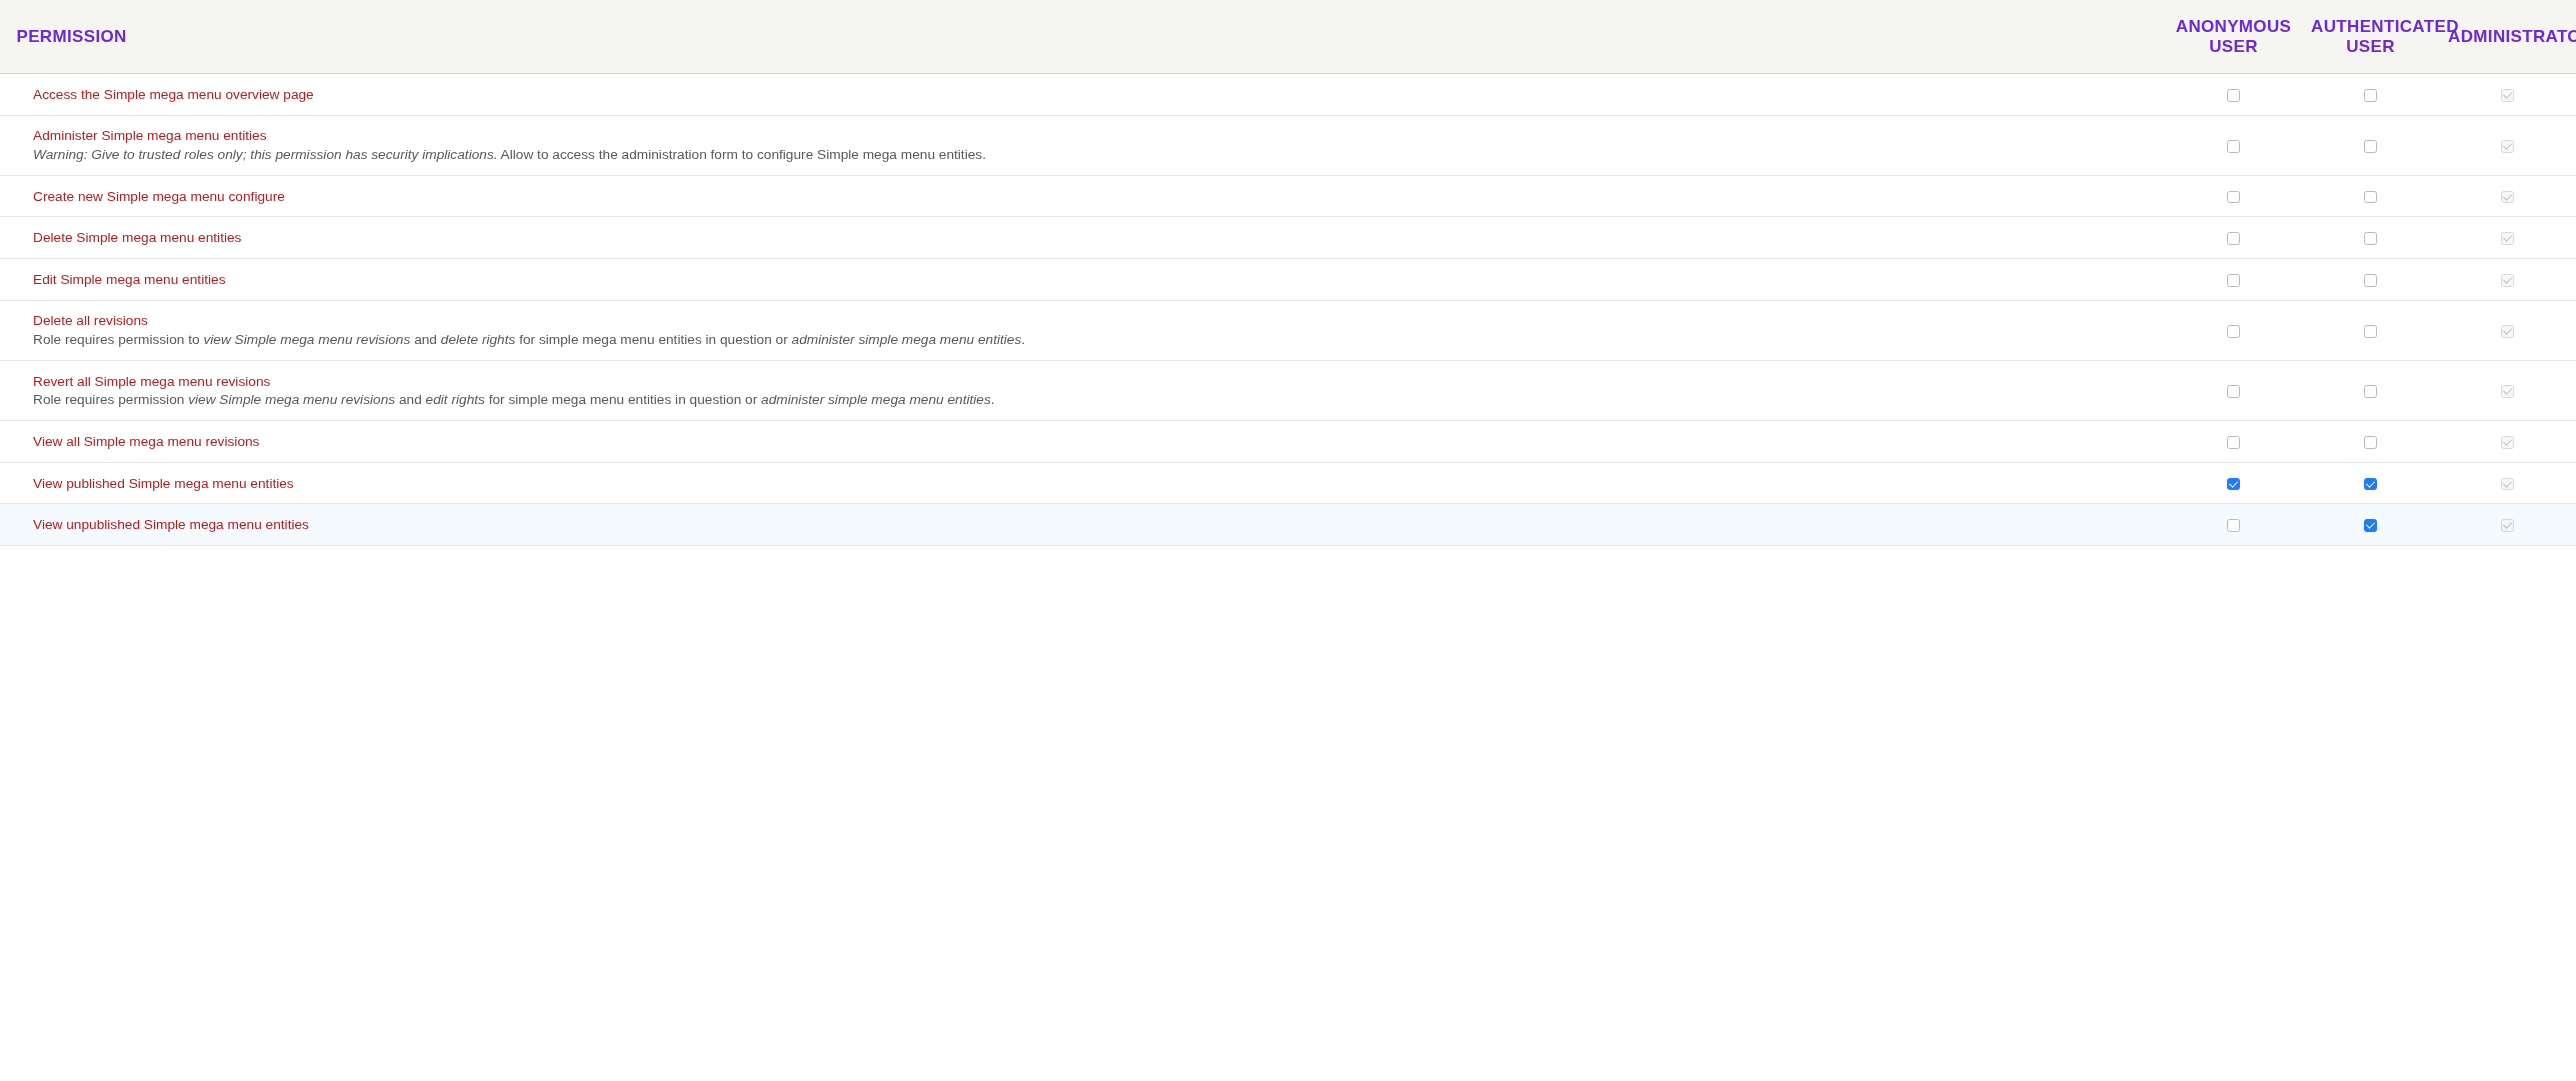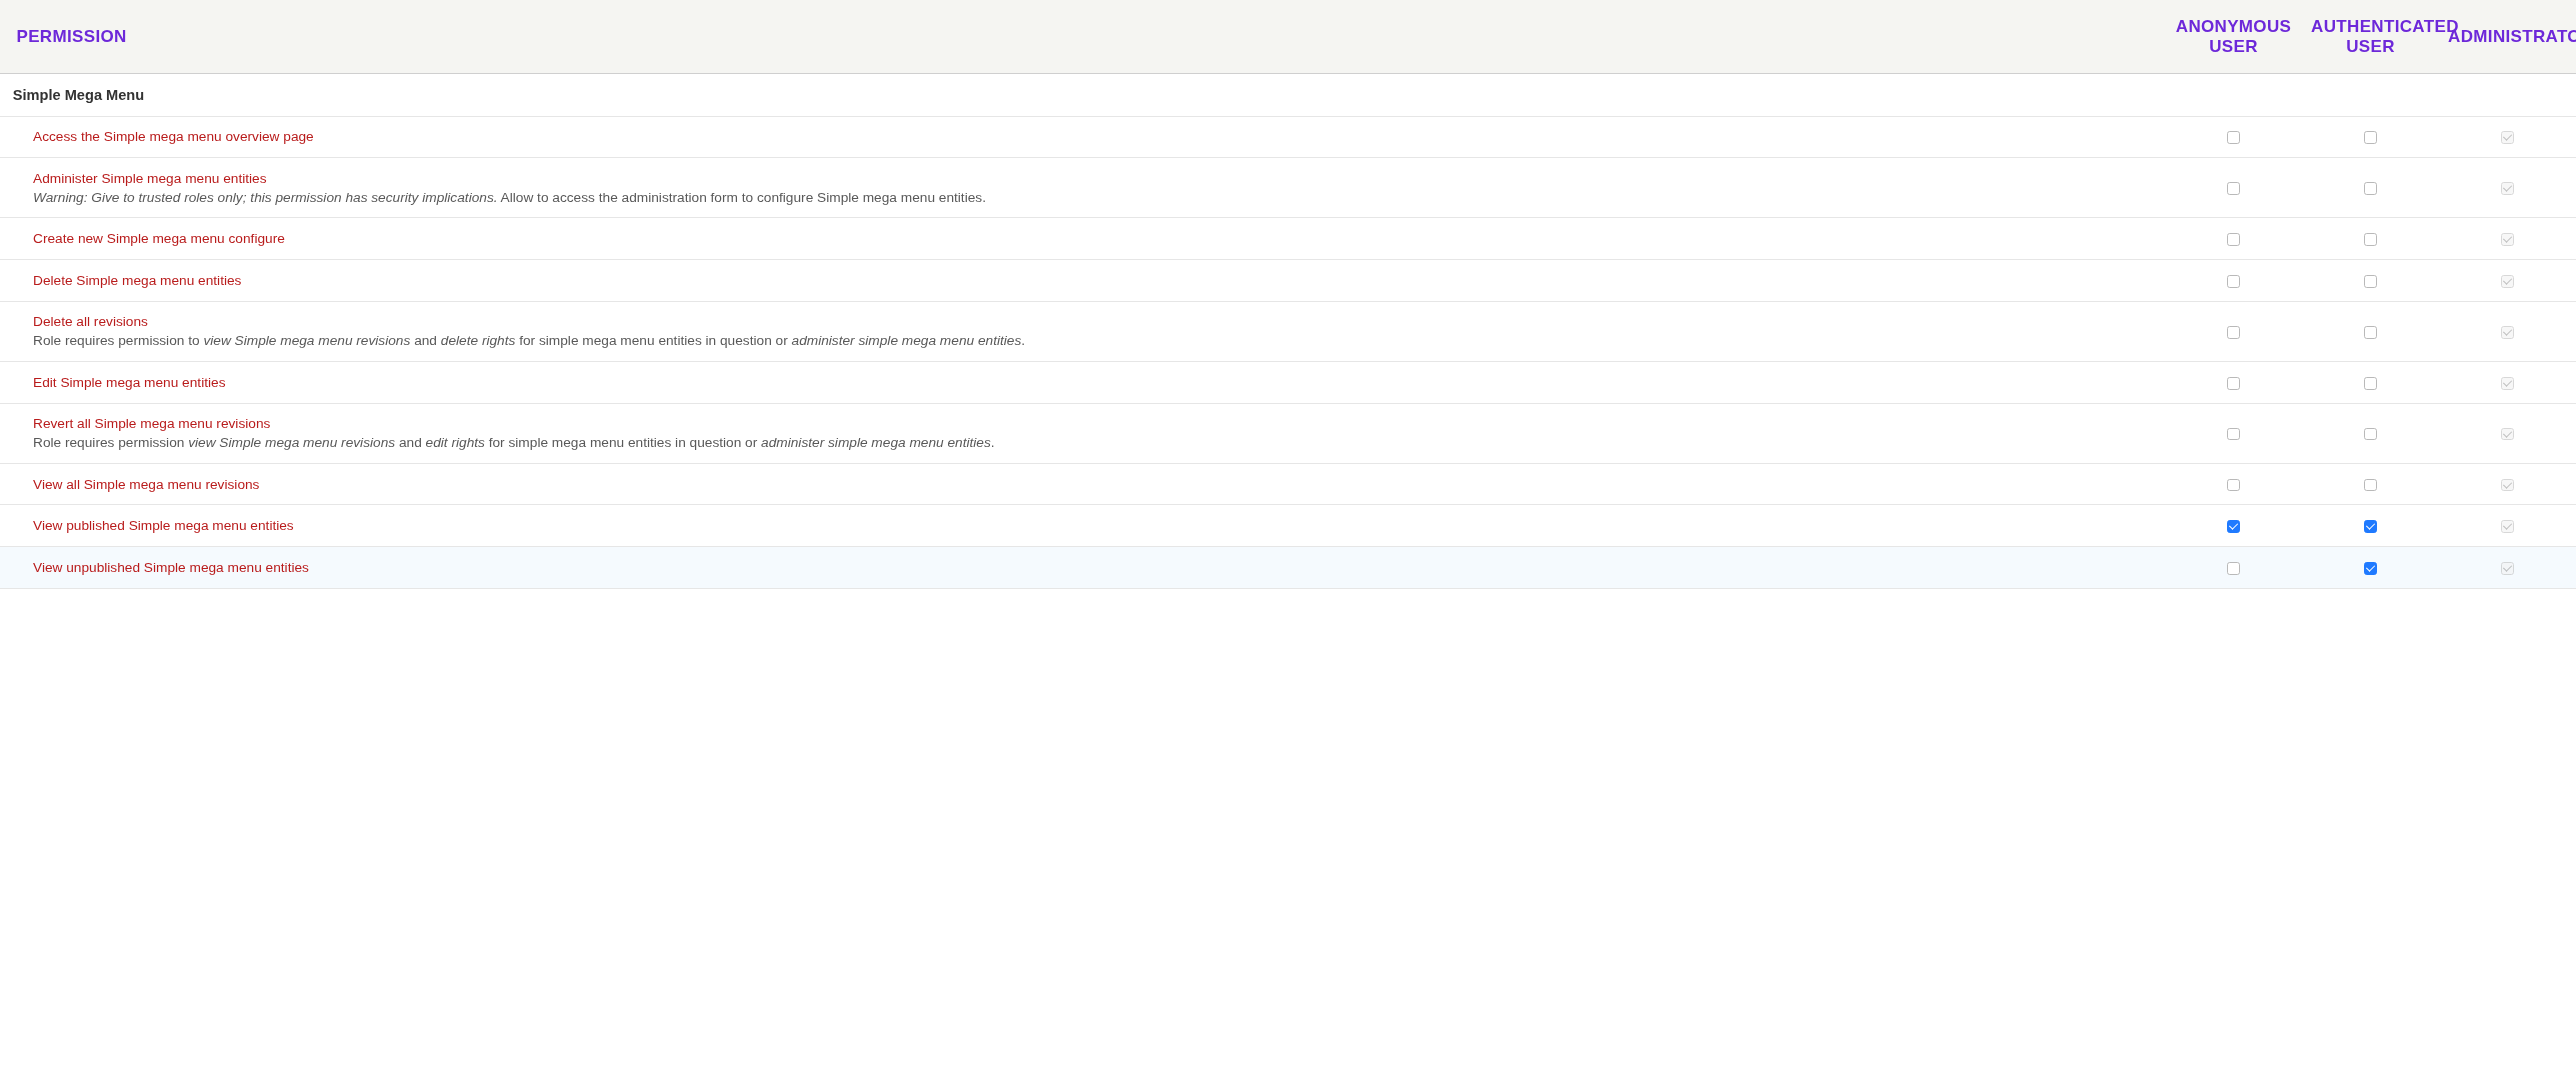--- a/index.html
+++ b/index.html
@@ -70,23 +70,20 @@
   </colgroup>
   <thead>
     <tr>
       <th class="permcol">Permission</th>
       <th>Anonymous user</th>
       <th>Authenticated user</th>
       <th>Administrator</th>
     </tr>
   </thead>
   <tbody id="perm-body">
-    <tr class="module">
-      <td colspan="4">Simple Mega Menu</td>
-    </tr>
   <tr>
         <td class="perm-cell">
           <div class="perm-title">Access the Simple mega menu overview page</div>
         </td>
         <td class="role-cell"><span class="cbx" role="checkbox" aria-checked="false"></span></td>
         <td class="role-cell"><span class="cbx" role="checkbox" aria-checked="false"></span></td>
         <td class="role-cell"><span class="cbx checked disabled" role="checkbox" aria-checked="true"></span></td>
       </tr>
       <tr>
         <td class="perm-cell">
@@ -108,30 +105,30 @@
       <tr>
         <td class="perm-cell">
           <div class="perm-title">Delete Simple mega menu entities</div>
         </td>
         <td class="role-cell"><span class="cbx" role="checkbox" aria-checked="false"></span></td>
         <td class="role-cell"><span class="cbx" role="checkbox" aria-checked="false"></span></td>
         <td class="role-cell"><span class="cbx checked disabled" role="checkbox" aria-checked="true"></span></td>
       </tr>
       <tr>
         <td class="perm-cell">
-          <div class="perm-title">Delete all revisions</div>
-          <div class="perm-desc"><span>Role requires permission to </span><em class="warn-i">view Simple mega menu revisions</em><span> and </span><em class="warn-i">delete rights</em><span> for simple mega menu entities in question or </span><em class="warn-i">administer simple mega menu entities</em><span>.</span></div>
+          <div class="perm-title">Edit Simple mega menu entities</div>
         </td>
         <td class="role-cell"><span class="cbx" role="checkbox" aria-checked="false"></span></td>
         <td class="role-cell"><span class="cbx" role="checkbox" aria-checked="false"></span></td>
         <td class="role-cell"><span class="cbx checked disabled" role="checkbox" aria-checked="true"></span></td>
       </tr>
       <tr>
         <td class="perm-cell">
-          <div class="perm-title">Edit Simple mega menu entities</div>
+          <div class="perm-title">Delete all revisions</div>
+          <div class="perm-desc"><span>Role requires permission to </span><em class="warn-i">view Simple mega menu revisions</em><span> and </span><em class="warn-i">delete rights</em><span> for simple mega menu entities in question or </span><em class="warn-i">administer simple mega menu entities</em><span>.</span></div>
         </td>
         <td class="role-cell"><span class="cbx" role="checkbox" aria-checked="false"></span></td>
         <td class="role-cell"><span class="cbx" role="checkbox" aria-checked="false"></span></td>
         <td class="role-cell"><span class="cbx checked disabled" role="checkbox" aria-checked="true"></span></td>
       </tr>
       <tr>
         <td class="perm-cell">
           <div class="perm-title">Revert all Simple mega menu revisions</div>
           <div class="perm-desc"><span>Role requires permission </span><em class="warn-i">view Simple mega menu revisions</em><span> and </span><em class="warn-i">edit rights</em><span> for simple mega menu entities in question or </span><em class="warn-i">administer simple mega menu entities</em><span>.</span></div>
         </td>

